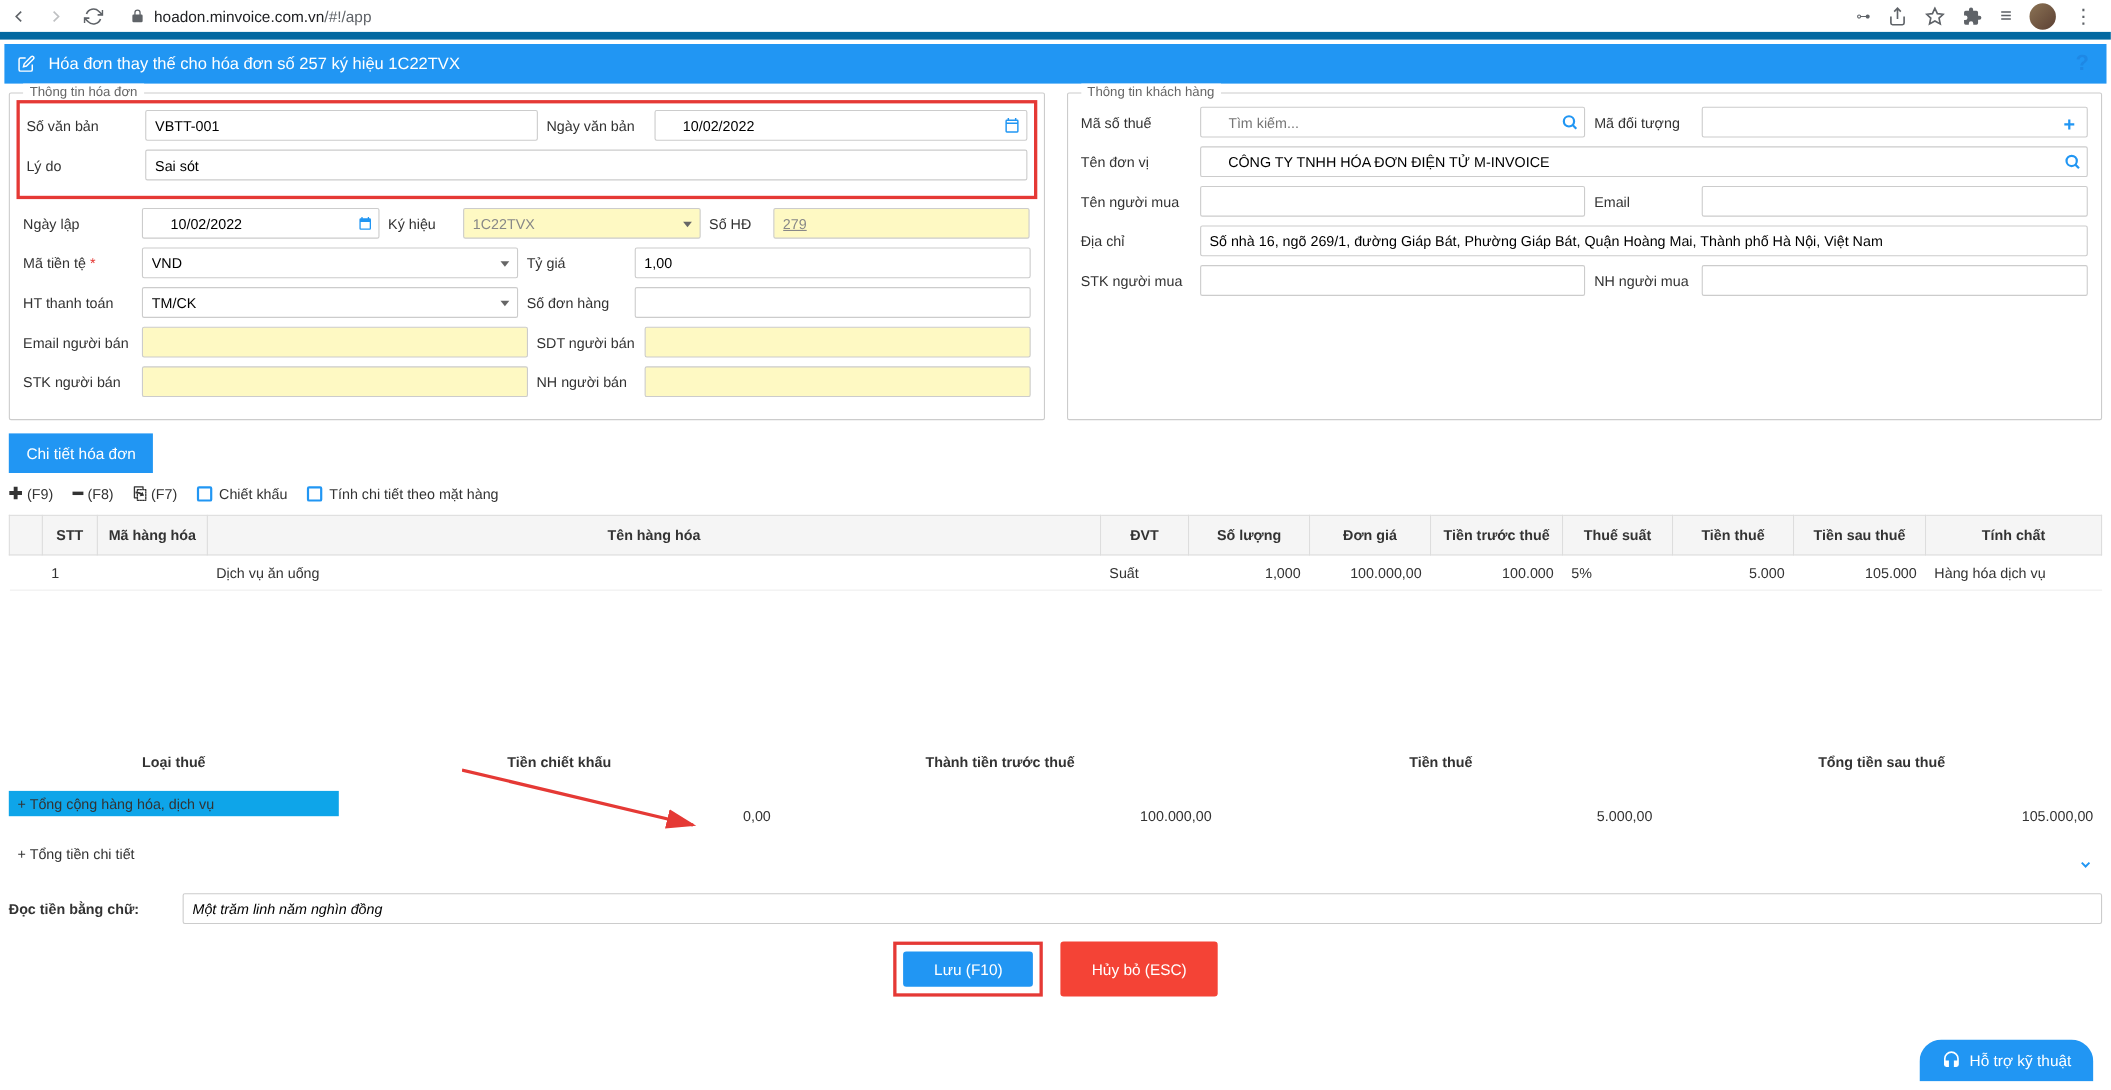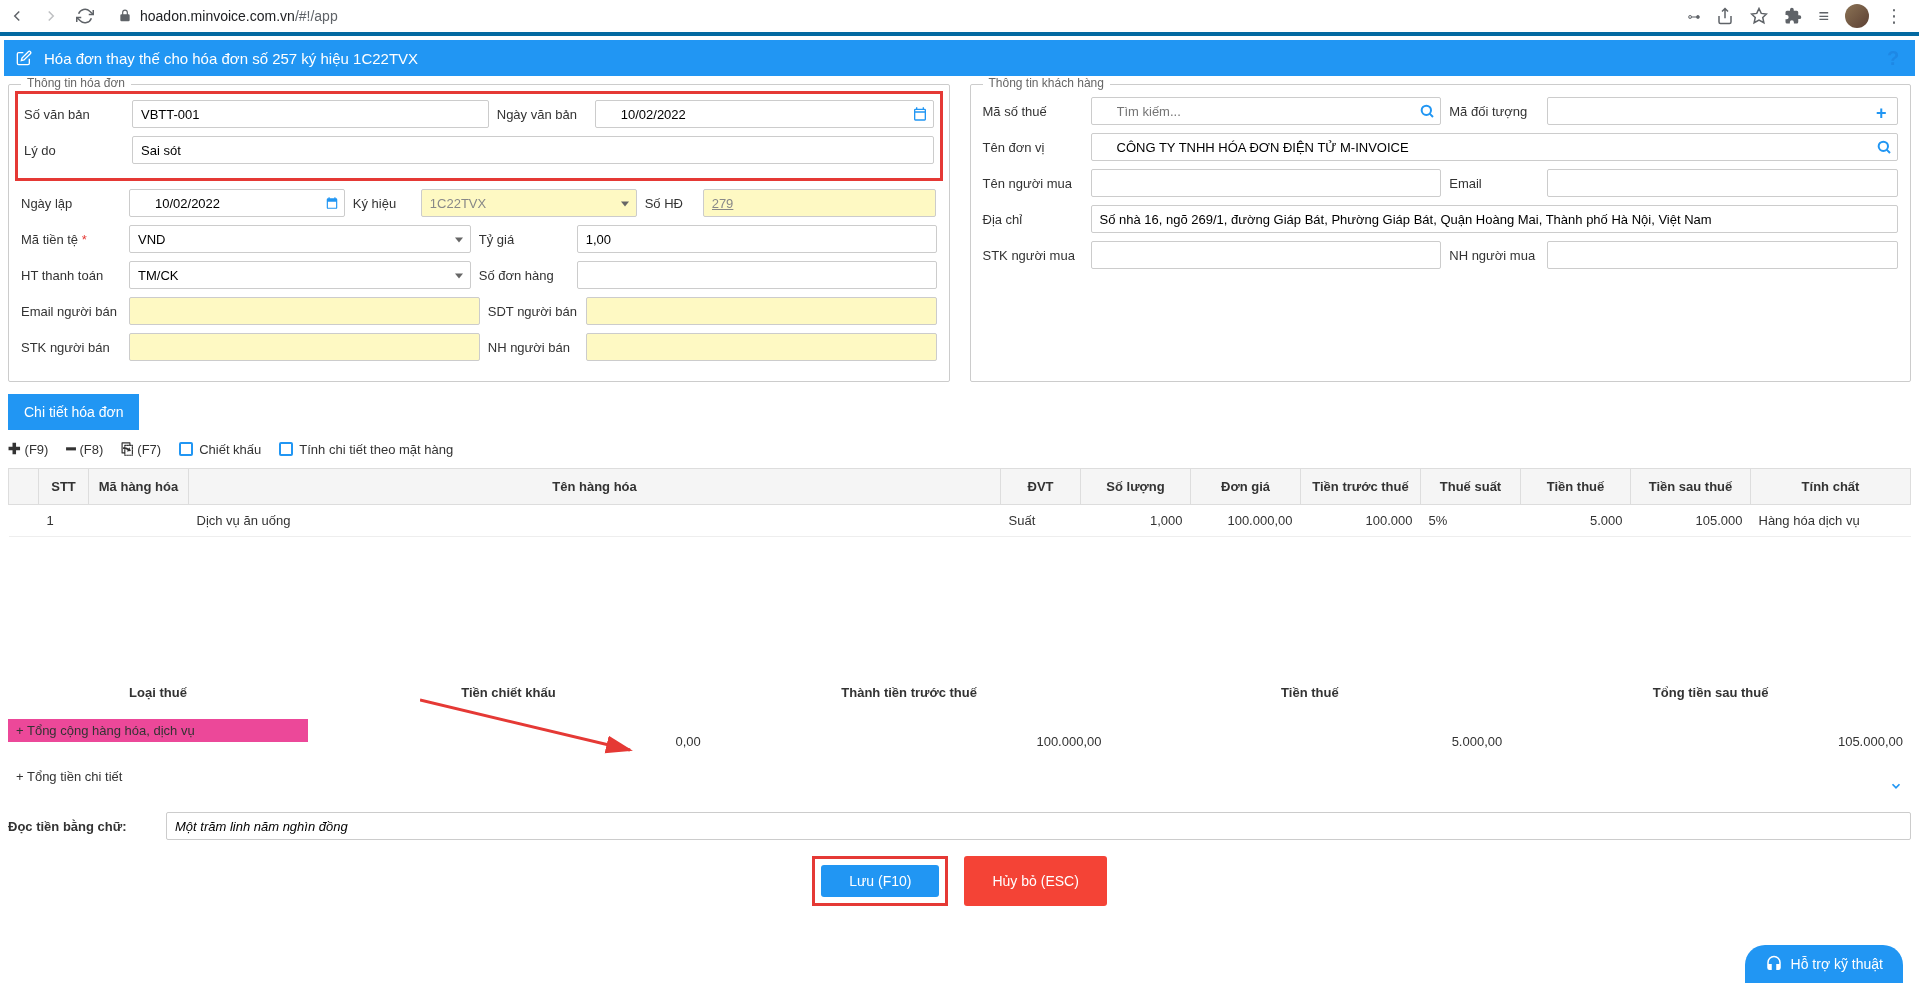--- a/index.html
+++ b/index.html
@@ -1,19 +1,19 @@
 <!DOCTYPE html>
 <html><head>
 <meta charset="utf-8">
 <style>
 * { box-sizing: border-box; margin: 0; padding: 0; font-family: Arial, sans-serif; }
 body { background: #fff; font-size: 13px; color: #333; }
 
 
-.browser-chrome { height: 36px; background: #fff; border-bottom: 4px solid #0369a1; display: flex; align-items: center; padding: 0 8px; gap: 12px; }
+.browser-chrome { height: 36px; background: #fff; border-bottom: 7px solid #0369a1; display: flex; align-items: center; padding: 0 8px; gap: 12px; }
 .nav-btns { display: flex; gap: 16px; align-items: center; color: #5f6368; }
 .nav-btn { width: 18px; height: 18px; cursor: pointer; display: flex; align-items: center; justify-content: center; }
 .url-bar { flex: 1; display: flex; align-items: center; gap: 8px; padding: 0 12px; }
 .lock-icon { width: 14px; height: 14px; color: #5f6368; }
 .url-text { color: #202124; font-size: 14px; }
 .url-text .path { color: #5f6368; }
 .chrome-right { display: flex; gap: 16px; align-items: center; color: #5f6368; padding-right: 8px; }
 .chrome-icon { width: 18px; height: 18px; }
 .avatar { width: 24px; height: 24px; border-radius: 50%; background: linear-gradient(135deg, #8b7355, #5c4033); }
 
@@ -65,21 +65,21 @@
 .spacer { height: 140px; }
 
 
 .summary-header { display: flex; padding: 0 8px; font-weight: bold; font-size: 13px; }
 .summary-header > div { padding: 8px; text-align: center; }
 .sh-1 { width: 300px; }
 .sh-2 { flex: 1; }
 .summary-row { display: flex; padding: 0 8px; font-size: 13px; align-items: center; }
 .summary-row .sr-label { width: 300px; padding: 4px 8px; }
 .summary-row .sr-val { flex: 1; text-align: right; padding: 4px 8px; margin-top: 22px; }
-.summary-row.hl .sr-label { background: #ec4899; }
+.summary-row.hl .sr-label { background: #0ea5e9; }
 .summary-row .chev { color: #2196F3; }
 
 
 .words-row { display: flex; align-items: center; gap: 28px; padding: 12px 8px; }
 .words-row .label { width: 130px; font-weight: bold; }
 .words-row .input { font-style: italic; }
 
 
 .actions { display: flex; justify-content: center; gap: 16px; padding: 4px 0 12px; position: relative; }
 .btn { padding: 8px 28px; border: none; border-radius: 3px; color: #fff; font-size: 14px; cursor: pointer; }

